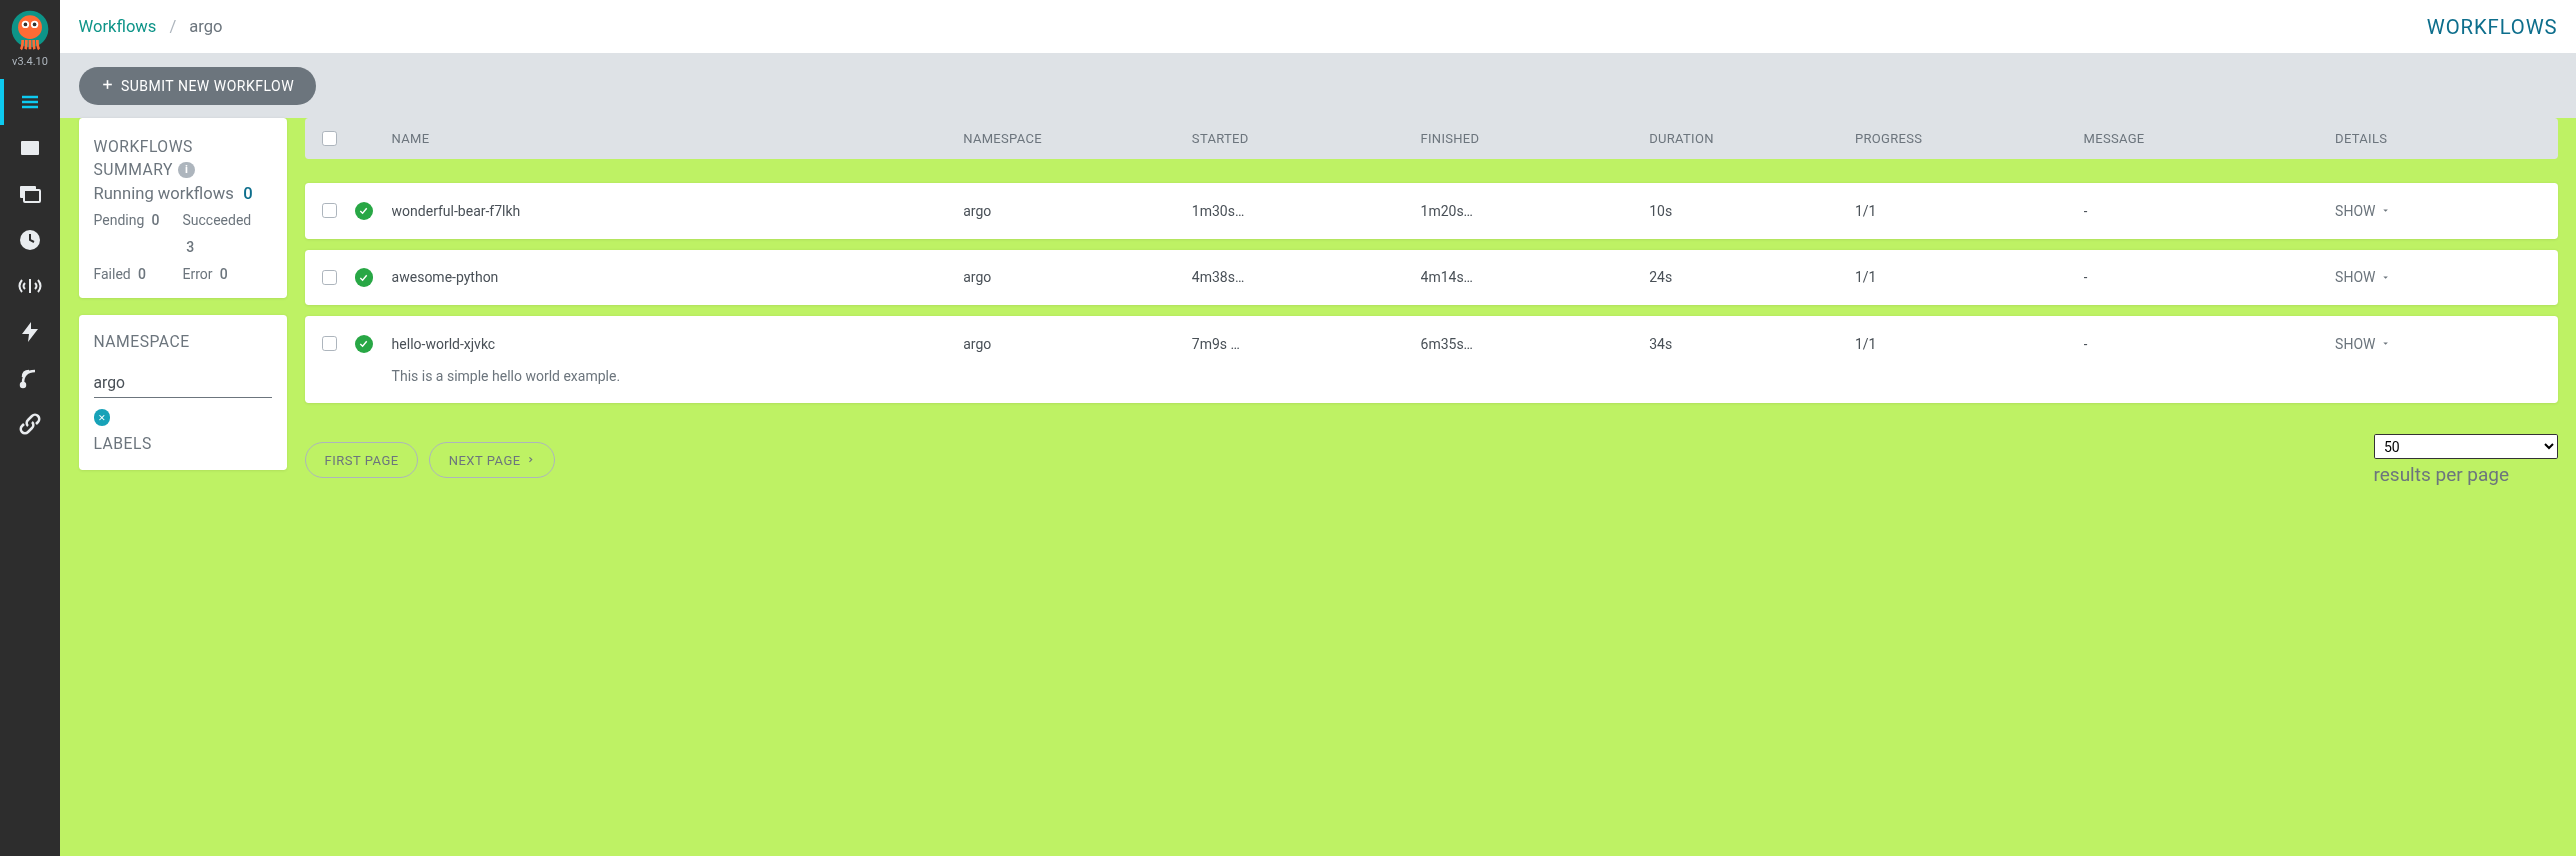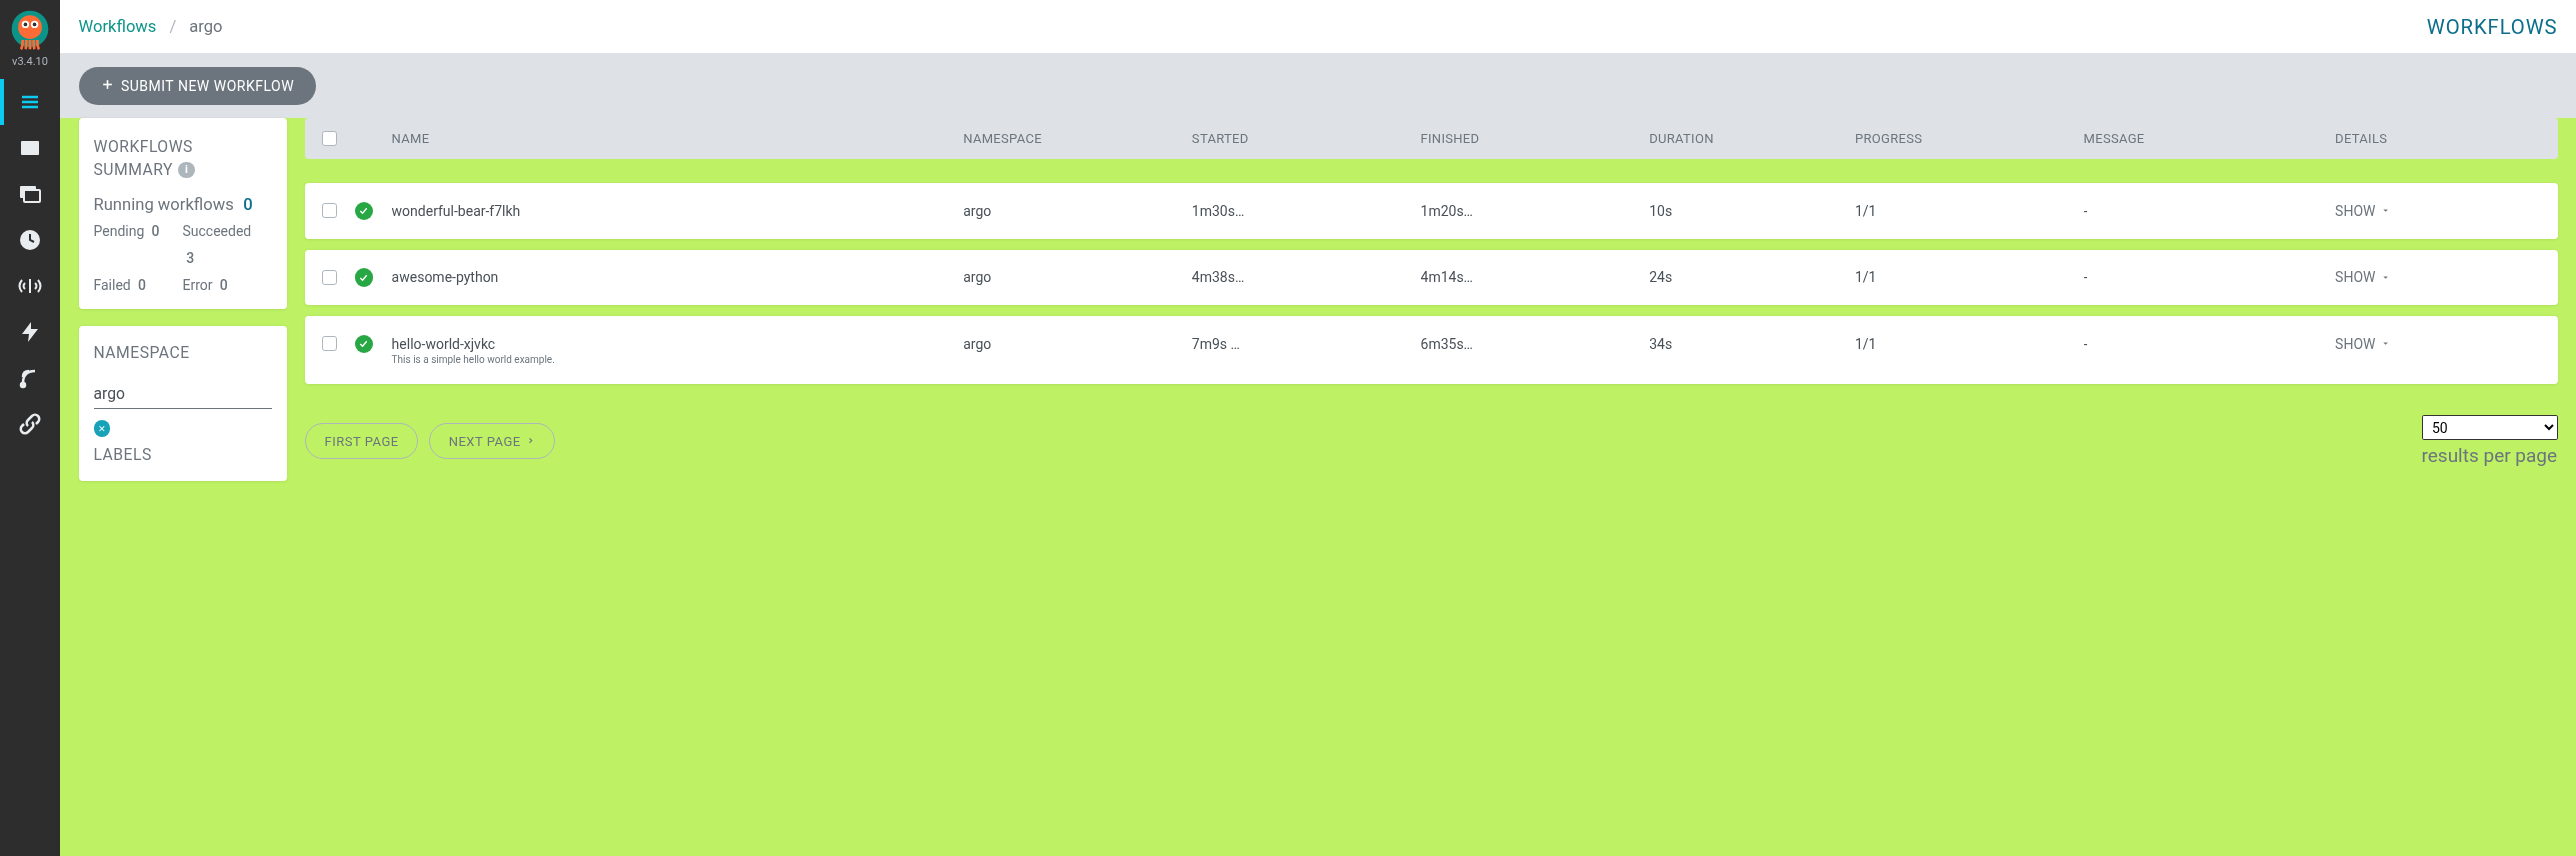--- a/index.html
+++ b/index.html
@@ -20,46 +20,46 @@
 .topbar-spacer{flex:1}
 .page-title{color:#0d6e8c;font-size:20.3px;letter-spacing:0.9px;font-weight:400}
 .toolbar{padding:13px 18.5px;background:#dee2e6}
 .submit-btn{background:#6c757d;color:#fff;border:none;border-radius:22px;padding:11px 22px;font-size:14px;letter-spacing:0.5px;cursor:pointer;display:inline-flex;gap:7.4px}
 .submit-btn svg{width:13px;height:13px}
 .content{display:flex;gap:18.5px;padding:0 18.5px 18.5px;flex:1}
 .left-col{width:208px;flex-shrink:0;display:flex;flex-direction:column;gap:16.6px}
 .panel{background:#fff;border-radius:3.7px;padding:16.6px 15px;box-shadow:0 0.9px 2.8px rgba(0,0,0,0.08)}
 .panel-title{color:#6c757d;font-size:15.7px;letter-spacing:0.5px;display:flex;align-items:center;gap:5.5px;line-height:1.5}
 .info-ic{display:inline-flex;width:16.6px;height:16.6px;border-radius:50%;background:#adb5bd;color:#fff;align-items:center;justify-content:center;font-size:11px;font-weight:bold;font-style:normal}
-.summary-running{margin-top:13px;font-size:16.6px;color:#6c757d}
+.summary-running{margin-top:2px;font-size:16.6px;color:#6c757d}
 .summary-running .num{color:#0d6e8c;font-weight:500;margin-left:5.5px}
 .summary-grid{display:grid;grid-template-columns:1fr 1fr;margin-top:9.2px;row-gap:11px}
 .summary-cell{font-size:14px;color:#6c757d}
 .summary-cell .num{font-weight:500;margin-left:3.7px}
 .summary-cell.indent{padding-left:0}
 .ns-label{color:#6c757d;font-size:15.7px;letter-spacing:0.5px}
 .ns-input{width:100%;border:none;border-bottom:0.9px solid #6c757d;padding:9.2px 0 5.5px;font-size:15.7px;color:#495057;background:transparent;outline:none;margin-top:13px}
 .tag-icon{display:inline-flex;width:16.6px;height:16.6px;border-radius:50%;background:#17a2b8;color:#fff;align-items:center;justify-content:center;font-size:9.2px;margin-top:11px;cursor:pointer}
 .labels-title{margin-top:8px;color:#6c757d;font-size:15.7px;letter-spacing:0.5px}
 .right-col{flex:1;display:flex;flex-direction:column;gap:24px}
 .grid-head{background:#dee2e6;border-radius:3.7px;padding:13px 16.6px;display:grid;grid-template-columns:33px 37px 2.5fr 1fr 1fr 1fr 0.9fr 1fr 1.1fr 0.9fr;align-items:center;color:#6c757d;font-size:13px;letter-spacing:0.3px}
 .row-card{background:#fff;border-radius:3.7px;padding:18.5px 16.6px;box-shadow:0 0.9px 2.8px rgba(0,0,0,0.08)}
 .row-grid{display:grid;grid-template-columns:33px 37px 2.5fr 1fr 1fr 1fr 0.9fr 1fr 1.1fr 0.9fr;align-items:center;color:#495057;font-size:14px}
-.row-msg{grid-column:3/-1;margin-top:1px;color:#6c757d;font-size:10px}
+.row-msg{grid-column:3/-1;margin-top:15px;color:#6c757d;font-size:14px}
 .chk{width:15px;height:15px;border:1.4px solid #adb5bd;border-radius:2.8px;cursor:pointer;background:#fff}
 .status-ic{width:18.5px;height:18.5px;border-radius:50%;background:#28a745;display:inline-flex;align-items:center;justify-content:center}
 .status-ic svg{width:11px;height:11px;stroke:#fff;stroke-width:3;fill:none}
 .show-btn{color:#6c757d;cursor:pointer;display:inline-flex;align-items:center;gap:5.5px}
 .show-btn svg{width:9.2px;height:9.2px}
 .pager{display:flex;align-items:center;padding:7.4px 0;gap:11px}
 .page-btn{border:0.9px solid #adb5bd;background:transparent;border-radius:20.3px;padding:9.2px 18.5px;color:#6c757d;font-size:13px;letter-spacing:0.5px;cursor:pointer;display:inline-flex;align-items:center;gap:5.5px}
 .page-btn svg{width:9.2px;height:9.2px}
 .pager-spacer{flex:1}
 .rpp{display:flex;flex-direction:column;align-items:flex-start;gap:3.7px}
-.rpp select{width:136px;border:1.8px solid #333;border-radius:1.8px;padding:2.8px 5.5px;font-size:14px;background:#fff}
+.rpp select{width:184px;border:1.8px solid #333;border-radius:1.8px;padding:2.8px 5.5px;font-size:14px;background:#fff}
 .rpp-label{color:#6c757d;font-size:19px}
 .cell{overflow:hidden;text-overflow:ellipsis;white-space:nowrap;padding-right:9.2px}
 </style>
 </head>
 <body>
 
 <div class="sidebar-nav">
   <div class="logo">
     <svg viewBox="0 0 48 48">
         <circle cx="24" cy="24" r="20" fill="#0d9488"></circle>

